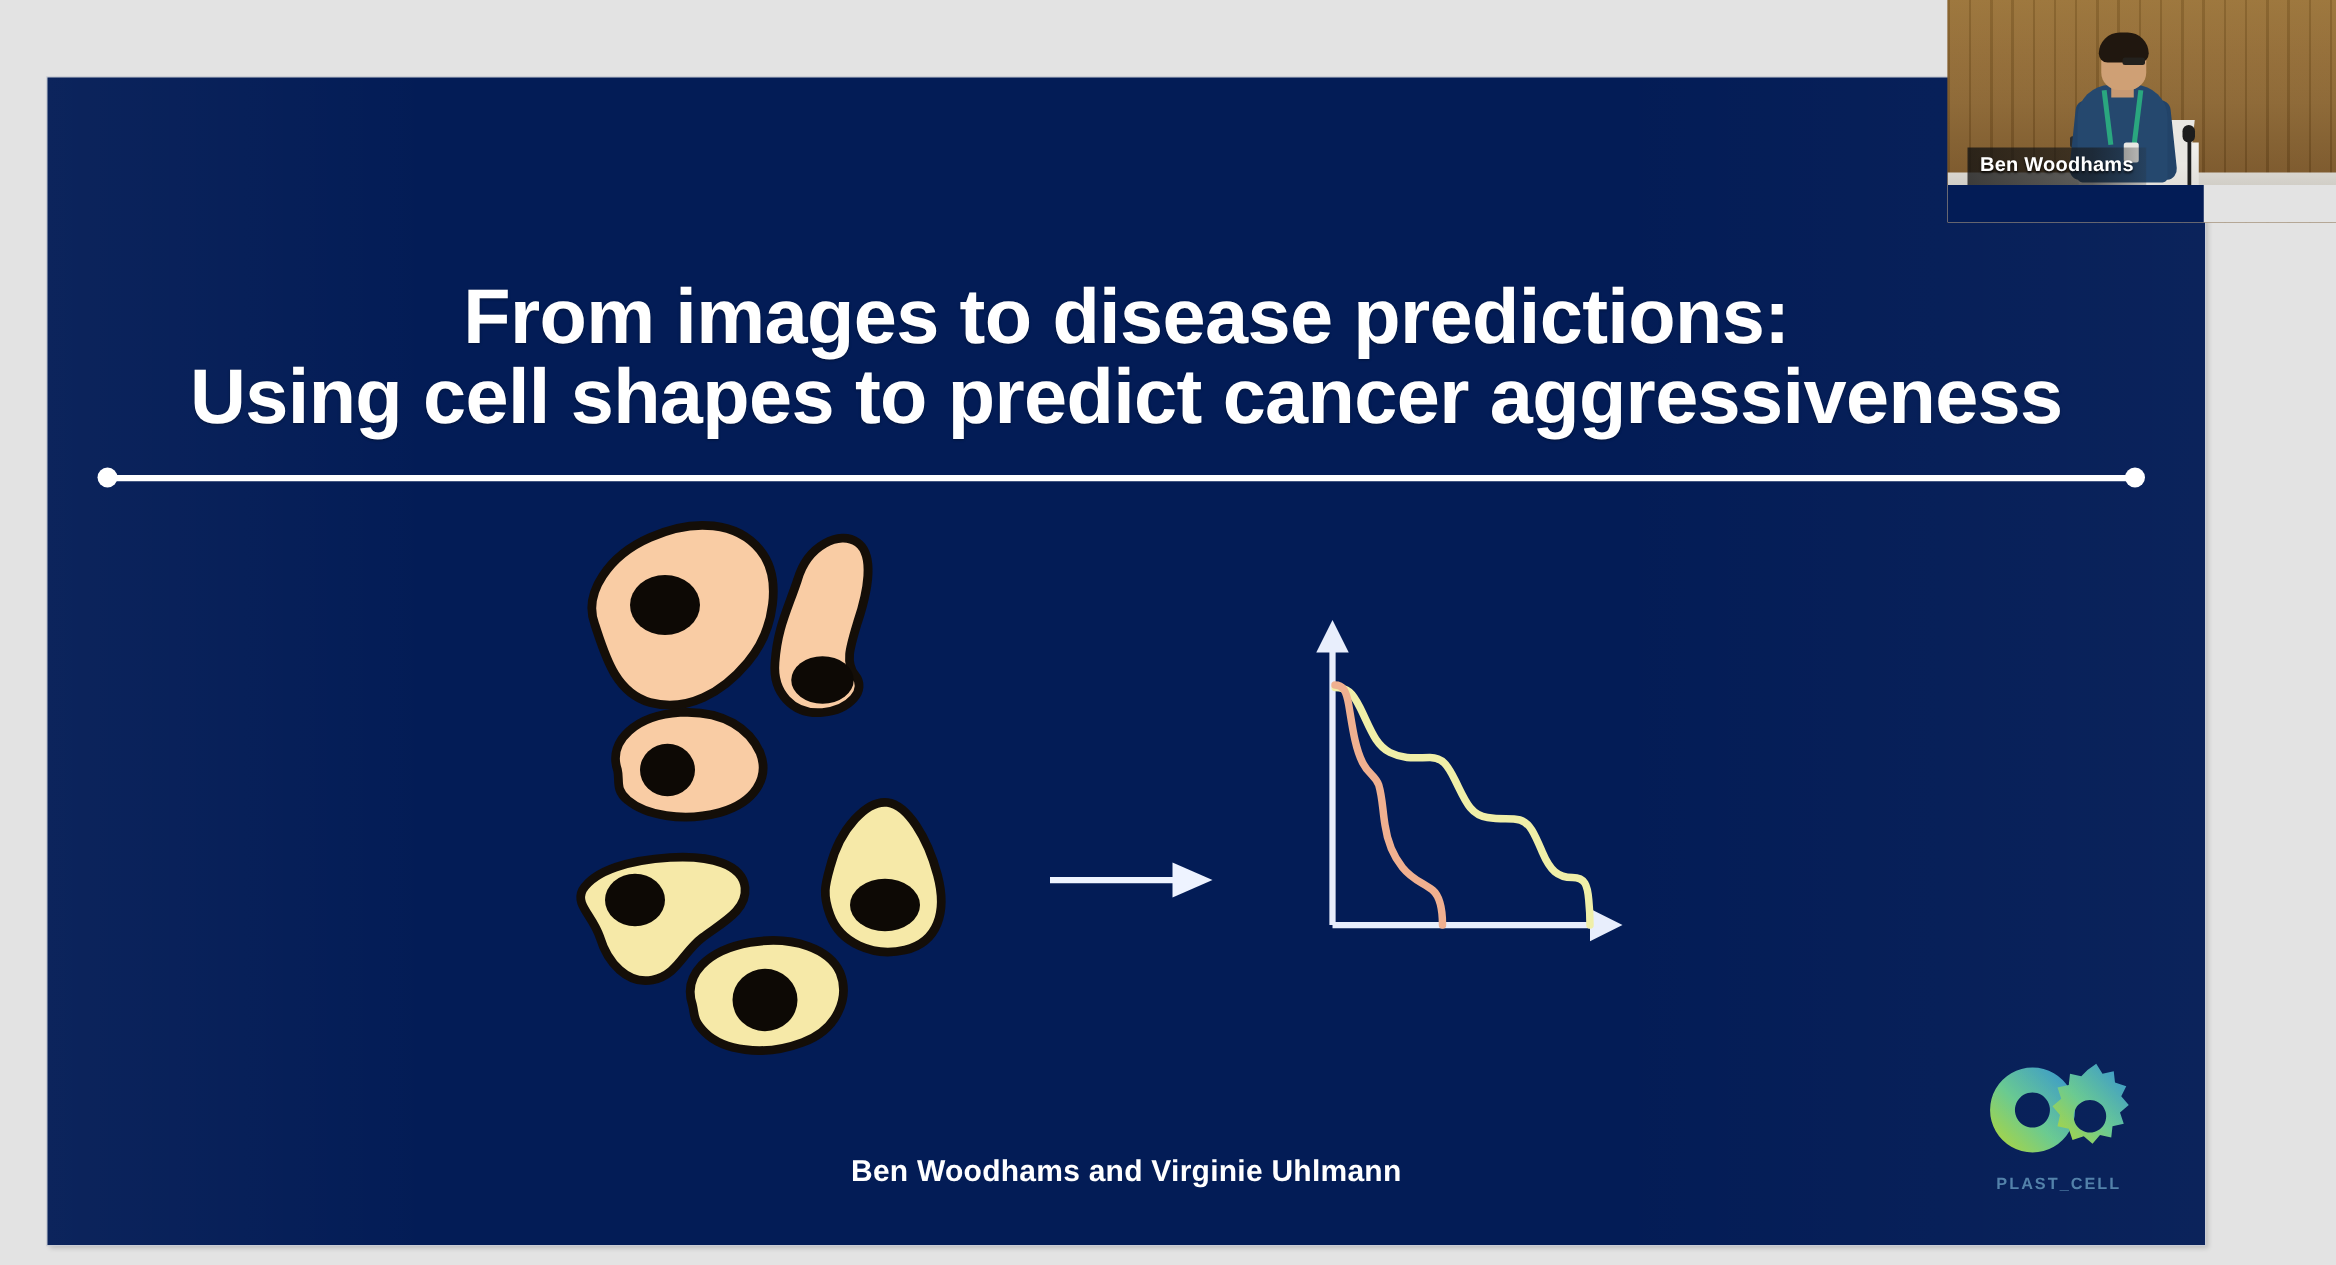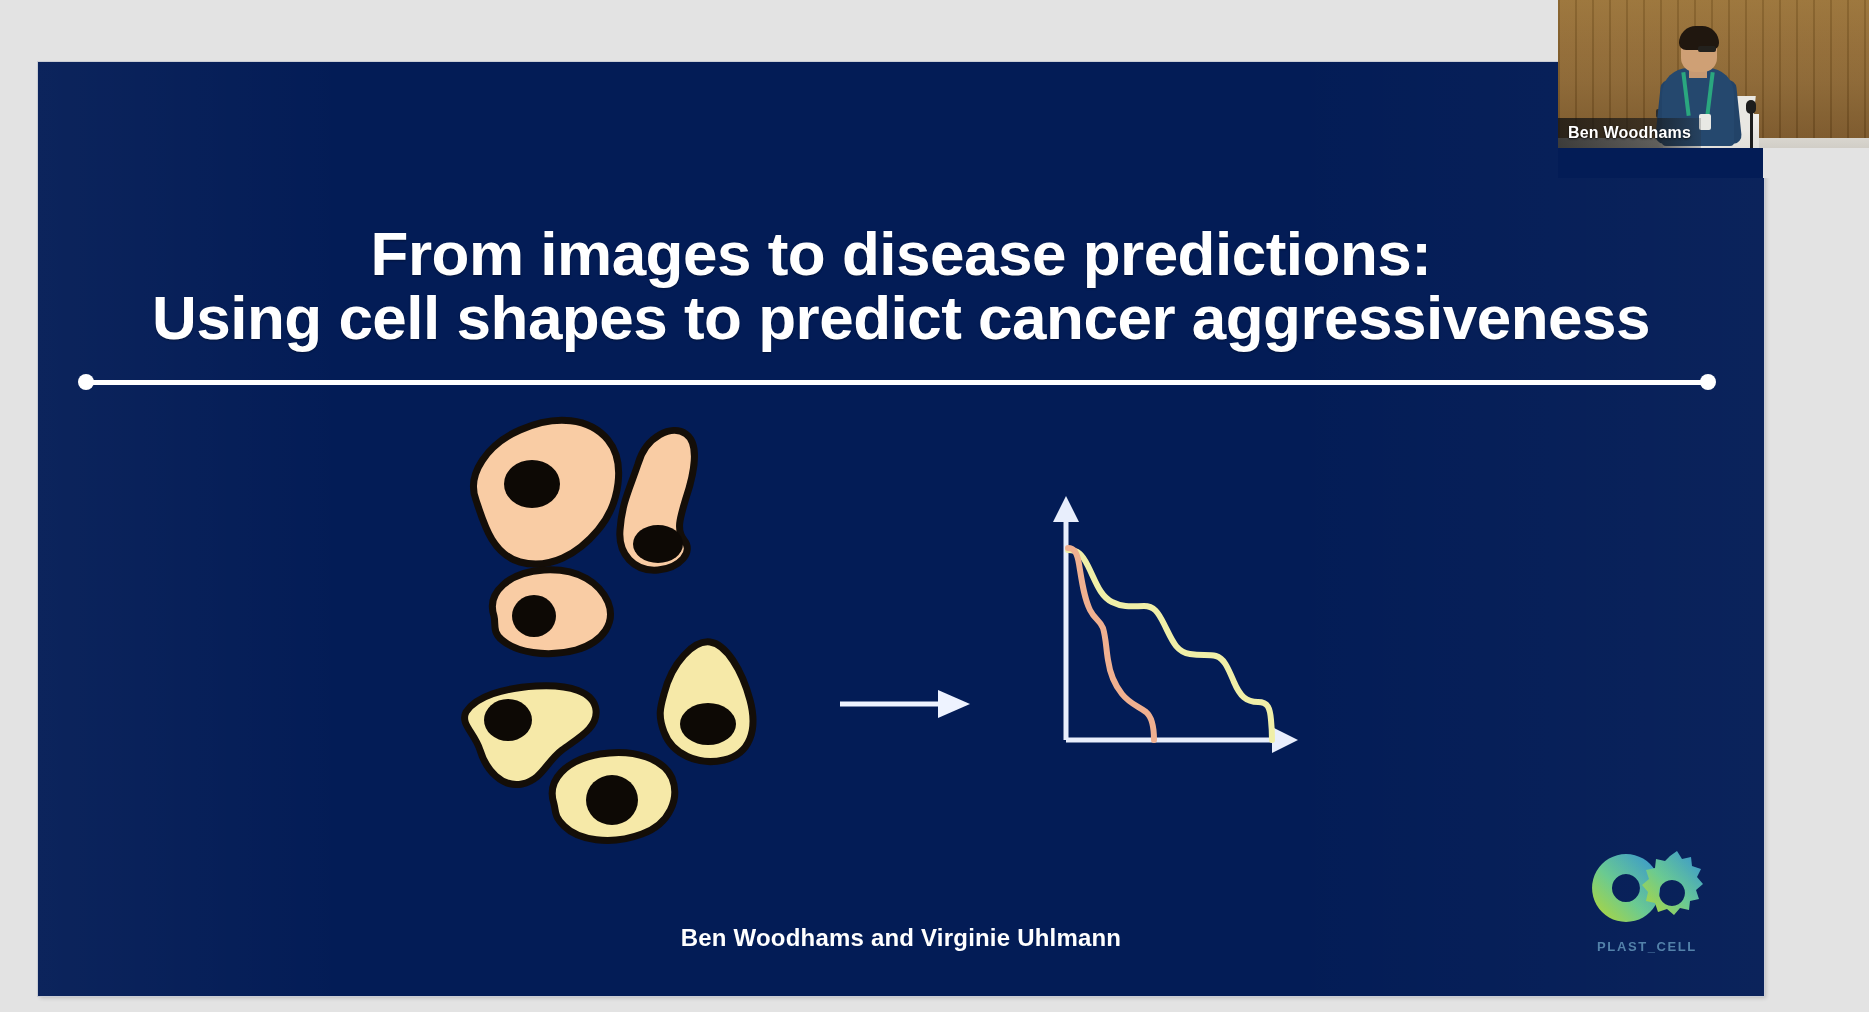--- a/index.html
+++ b/index.html
@@ -298,21 +298,21 @@
     position: absolute;
     left: 141px;
     bottom: 48px;
     width: 12px;
     height: 16px;
     background: #e8e8e4;
     border-radius: 2px;
   }
   #webcam .name-strip {
     position: absolute;
-    left: 0;
+    left: 16px;
     bottom: 30px;
     height: 30px;
     padding: 0 10px 0 10px;
     display: flex;
     align-items: center;
     background: linear-gradient(90deg, rgba(18,18,18,.78) 0%, rgba(24,24,24,.62) 70%, rgba(40,40,40,.20) 100%);
     color: #ffffff;
     font-size: 16px;
     font-weight: bold;
     letter-spacing: .2px;

